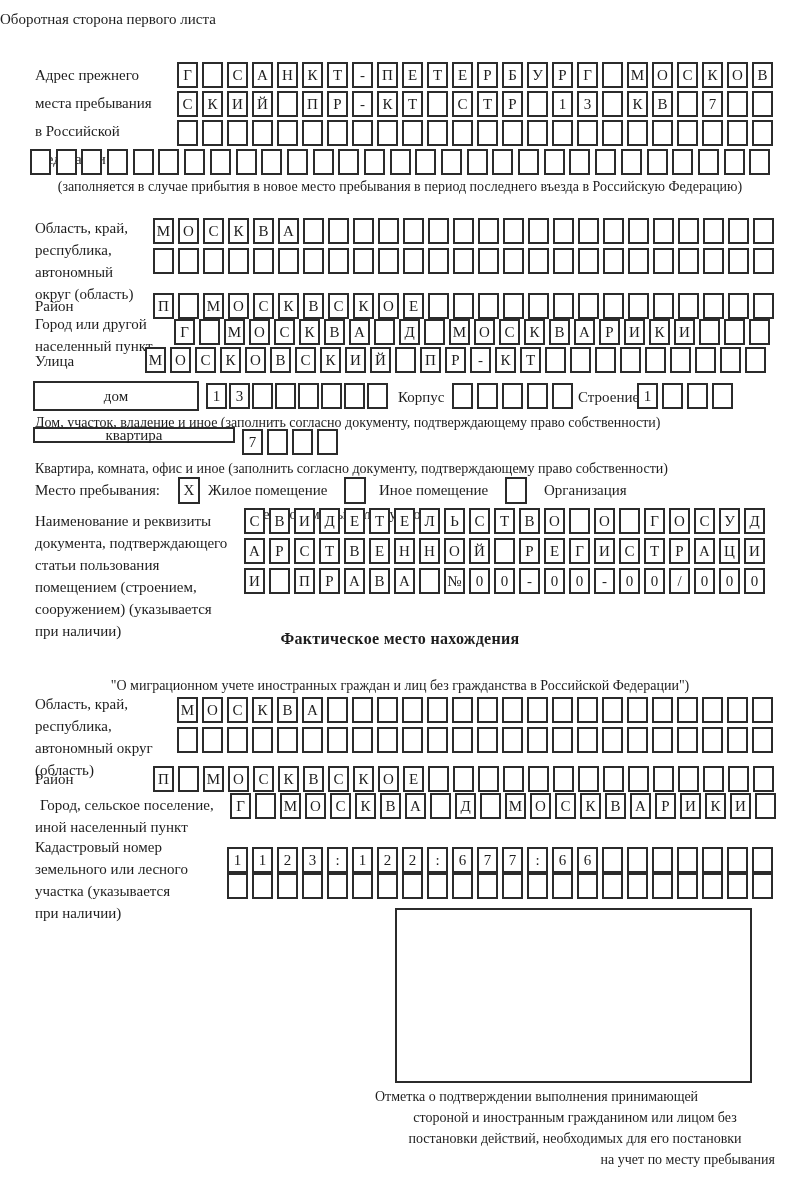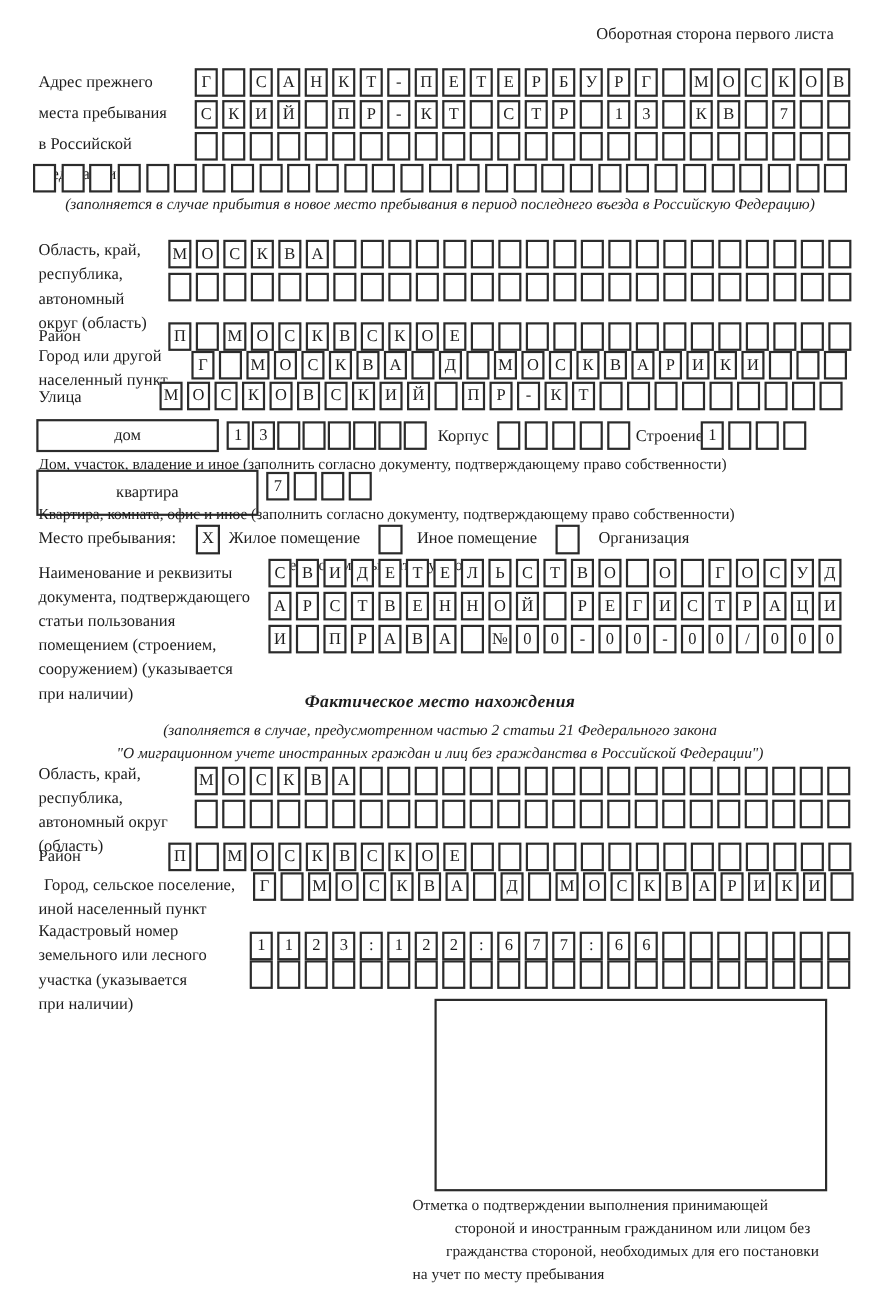--- a/index.html
+++ b/index.html
@@ -5,21 +5,21 @@
   html,body { margin:0; padding:0; background:#fff; }
   .page {
     position:relative; width:800px; height:1180px; background:#ffffff;
     font-family:"Liberation Serif","DejaVu Serif",serif; color:#1d1d1d;
     overflow:hidden;
   }
   .abs { position:absolute; }
   .lbl { font-size:15px; line-height:18px; white-space:nowrap; }
   .cap { font-size:14px; line-height:17px; white-space:nowrap; }
   .title { font-size:16px; font-weight:bold; letter-spacing:0.3px; white-space:nowrap; }
-  .center { left:0; right:0; text-align:center;font-style:italic; }
+  .center { left:0; right:0; text-align:center; }
   .box-row { display:flex; gap:4px; }
   .row-tight { gap:2px; }
   .row-wide { gap:4.7px; }
   .cell {
     width:21px; height:26px; flex:0 0 auto; box-sizing:border-box;
     border:2px solid #2b2b2b; background:#fff;
     display:flex; align-items:center; justify-content:center;
     font-size:15px; line-height:1;
   }
   .wide-box {
@@ -30,21 +30,21 @@
     width:22px; height:27px; box-sizing:border-box; border:2px solid #2b2b2b;
     display:flex; align-items:center; justify-content:center; font-size:15px; background:#fff;
   }
   .stamp { box-sizing:border-box; border:2px solid #2b2b2b; background:#fff; }
 </style>
 </head>
 <body>
 
 <div class="page">
 
-  <div class="abs lbl" style="top:22px;left:0;right:42px;text-align:right">Оборотная сторона первого листа</div>
+  <div class="abs lbl" style="top:10px;left:0;right:42px;">Оборотная сторона первого листа</div>
 
   <div class="abs lbl" style="left:35px;top:66px">Адрес прежнего</div>
   <div class="abs lbl" style="left:35px;top:94px">места пребывания</div>
   <div class="abs lbl" style="left:35px;top:122px">в Российской</div>
   <div class="abs lbl" style="left:35px;top:150px">Федерации</div>
 
   <div class="abs box-row" style="left:177px;top:62px">
       <span class="cell">Г</span>
       <span class="cell"></span>
       <span class="cell">С</span>
@@ -324,21 +324,21 @@
     </div>
   <div class="abs lbl" style="left:578px;top:388px">Строение</div>
   <div class="abs box-row" style="left:637px;top:383px">
       <span class="cell">1</span>
       <span class="cell"></span>
       <span class="cell"></span>
       <span class="cell"></span>
     </div>
   <div class="abs cap" style="left:35px;top:414px">Дом, участок, владение и иное (заполнить согласно документу, подтверждающему право собственности)</div>
 
-  <div class="abs wide-box" style="left:33px;top:427px;width:202px;height:42px">квартира</div>
+  <div class="abs wide-box" style="left:33px;top:427px;width:202px;height:16px">квартира</div>
   <div class="abs box-row" style="left:242px;top:429px">
       <span class="cell">7</span>
       <span class="cell"></span>
       <span class="cell"></span>
       <span class="cell"></span>
     </div>
   <div class="abs cap" style="left:35px;top:460px">Квартира, комната, офис и иное (заполнить согласно документу, подтверждающему право собственности)</div>
 
   <div class="abs lbl" style="left:35px;top:481px">Место пребывания:</div>
   <div class="abs checkbox" style="left:178px;top:477px">X</div>
@@ -419,21 +419,20 @@
       <span class="cell">-</span>
       <span class="cell">0</span>
       <span class="cell">0</span>
       <span class="cell">/</span>
       <span class="cell">0</span>
       <span class="cell">0</span>
       <span class="cell">0</span>
     </div>
 
   <div class="abs title center" style="top:630px">Фактическое место нахождения</div>
-  <div class="abs cap center" style="top:656px">(заполняется в случае, предусмотренном частью 2 статьи 21 Федерального закона</div>
   <div class="abs cap center" style="top:677px">"О миграционном учете иностранных граждан и лиц без гражданства в Российской Федерации")</div>
 
   <div class="abs lbl" style="left:35px;top:695px">Область, край,</div>
   <div class="abs lbl" style="left:35px;top:717px">республика,</div>
   <div class="abs lbl" style="left:35px;top:739px">автономный округ</div>
   <div class="abs lbl" style="left:35px;top:761px">(область)</div>
   <div class="abs box-row" style="left:177px;top:697px">
       <span class="cell">М</span>
       <span class="cell">О</span>
       <span class="cell">С</span>
@@ -591,16 +590,16 @@
       <span class="cell"></span>
       <span class="cell"></span>
       <span class="cell"></span>
       <span class="cell"></span>
       <span class="cell"></span>
     </div>
 
   <div class="abs stamp" style="left:395px;top:908px;width:357px;height:175px"></div>
   <div class="abs cap" style="left:375px;top:1088px;width:400px;">Отметка о подтверждении выполнения принимающей</div>
   <div class="abs cap" style="left:375px;top:1109px;width:400px;text-align:center">стороной и иностранным гражданином или лицом без</div>
-  <div class="abs cap" style="left:375px;top:1130px;width:400px;text-align:center">гражданства стороной, необходимых для его постановки</div>
-  <div class="abs cap" style="left:375px;top:1151px;width:400px;text-align:left">на учет по месту пребывания</div>
+  <div class="abs cap" style="left:375px;top:1130px;width:400px;text-align:center">постановки действий, необходимых для его постановки</div>
+  <div class="abs cap" style="left:375px;top:1151px;width:400px;text-align:right">на учет по месту пребывания</div>
 
 </div>
 
 </body></html>

